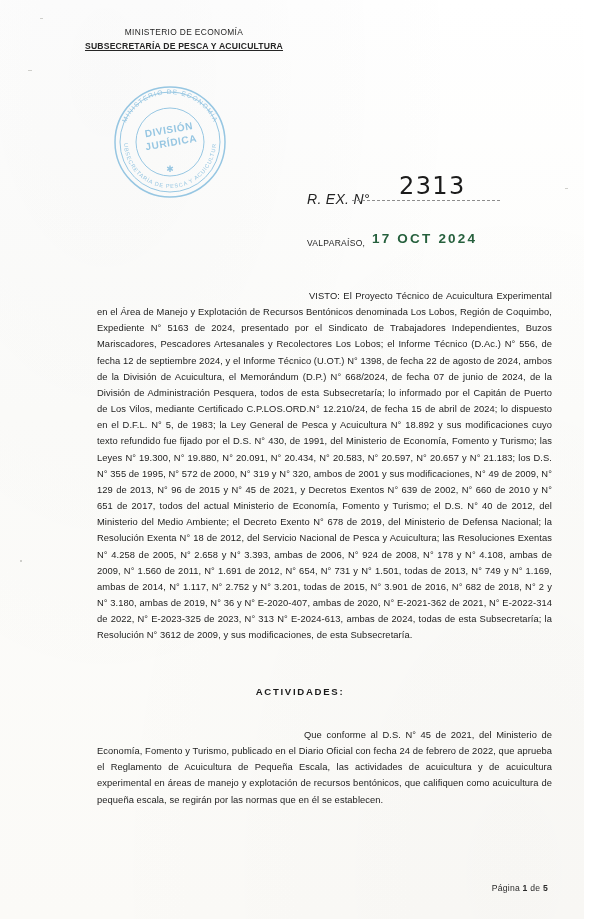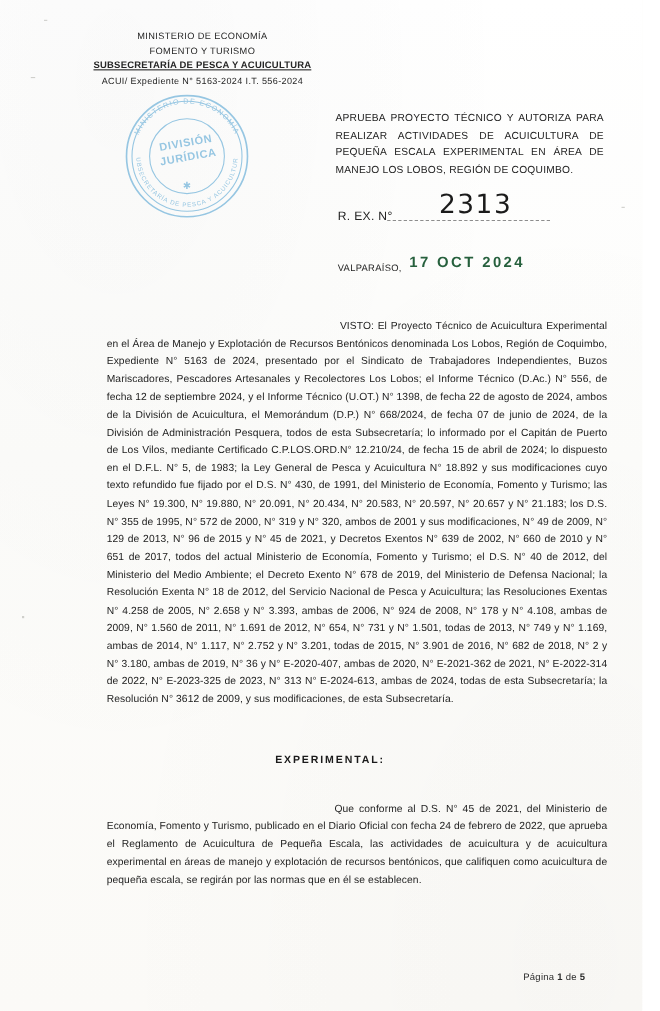--- a/index.html
+++ b/index.html
@@ -78,23 +78,24 @@
     text-align-last: left;
     letter-spacing: 0.2px;
     color: #1e1e1e;
   }
 
   
   .rex {
     position: absolute;
     left: 307px;
     top: 191px;
-    font-size: 11px;
+    font-size: 14px;
     letter-spacing: 0.3px;
     color: #242424;
+    font-style: italic;
   }
   .rex-rule {
     position: absolute;
     left: 352px;
     top: 200px;
     width: 148px;
     border-bottom: 1px dashed #8d8d8d;
   }
   .rex-value {
     position: absolute;
@@ -153,21 +154,21 @@
     font-weight: bold;
     letter-spacing: 1.7px;
     color: #1b1b1b;
   }
   .considerando { top: 727px; }
   .considerando .lead { display: inline-block; width: 207px; }
 
   
   .footer {
     position: absolute;
-    right: 52px;
+    right: 36px;
     bottom: 26px;
     font-size: 8.6px;
     color: #2a2a2a;
     letter-spacing: 0.25px;
     margin-top: 16px;
   }
   .footer b { font-weight: bold; }
 </style>
 </head>
 <body>
@@ -175,23 +176,21 @@
 <div class="page">
   <div class="paper-tint"></div>
 
   <div class="speck" style="left:40px;top:18px;width:3px;height:1px;"></div>
   <div class="speck" style="left:28px;top:70px;width:4px;height:1px;"></div>
   <div class="speck" style="left:565px;top:188px;width:3px;height:1px;"></div>
   <div class="speck" style="left:20px;top:560px;width:2px;height:2px;"></div>
 
   <div class="letterhead">
     <div class="lh-line">MINISTERIO DE ECONOMÍA</div>
-    <div class="lh-line">FOMENTO Y TURISMO</div>
     <div class="lh-line lh-bold">SUBSECRETARÍA DE PESCA Y ACUICULTURA</div>
-    <div class="lh-line lh-sub">ACUI/ Expediente N° 5163-2024 I.T. 556-2024</div>
   </div>
 
   <svg class="seal" viewBox="0 0 132 132">
     <defs>
       <path id="arcTop" d="M 18,66 A 48,48 0 0 1 114,66"></path>
       <path id="arcBottom" d="M 20,66 A 46,46 0 0 0 112,66"></path>
     </defs>
     <circle cx="66" cy="66" r="55" fill="none" stroke="#5aa7d4" stroke-width="1.5"></circle>
     <circle cx="66" cy="66" r="50" fill="none" stroke="#5aa7d4" stroke-width="1"></circle>
     <circle cx="66" cy="66" r="34" fill="none" stroke="#5aa7d4" stroke-width="1"></circle>
@@ -201,35 +200,34 @@
     <text font-family="'Liberation Sans', sans-serif" font-size="5.6" fill="#5aa7d4" letter-spacing="0.8">
       <textPath href="#arcBottom" startOffset="50%" text-anchor="middle">SUBSECRETARÍA DE PESCA Y ACUICULTURA</textPath>
     </text>
     <g transform="rotate(-10 66 60)">
       <text x="66" y="57" text-anchor="middle" font-family="'Liberation Sans', sans-serif" font-size="10" font-weight="bold" fill="#5aa7d4" letter-spacing="0.6">DIVISIÓN</text>
       <text x="66" y="70" text-anchor="middle" font-family="'Liberation Sans', sans-serif" font-size="10" font-weight="bold" fill="#5aa7d4" letter-spacing="0.6">JURÍDICA</text>
     </g>
     <text x="66" y="96" text-anchor="middle" font-size="9" fill="#5aa7d4">✱</text>
   </svg>
 
-  <div class="subject">APRUEBA PROYECTO TÉCNICO Y AUTORIZA PARA REALIZAR ACTIVIDADES DE ACUICULTURA DE PEQUEÑA ESCALA EXPERIMENTAL EN ÁREA DE MANEJO LOS LOBOS, REGIÓN DE COQUIMBO.</div>
 
   <div class="rex">R. EX. N°</div>
   <div class="rex-rule"></div>
   <div class="rex-value">2313</div>
 
   <div class="place">VALPARAÍSO,</div>
   <div class="datestamp">17 OCT 2024</div>
 
   <div class="body-block visto">
     <span class="lead"></span><b>VISTO:</b>
     <span>El Proyecto Técnico de Acuicultura Experimental en el Área de Manejo y Explotación de Recursos Bentónicos denominada Los Lobos, Región de Coquimbo, Expediente N° 5163 de 2024, presentado por el Sindicato de Trabajadores Independientes, Buzos Mariscadores, Pescadores Artesanales y Recolectores Los Lobos; el Informe Técnico (D.Ac.) N° 556, de fecha 12 de septiembre 2024, y el Informe Técnico (U.OT.) N° 1398, de fecha 22 de agosto de 2024, ambos de la División de Acuicultura, el Memorándum (D.P.) N° 668/2024, de fecha 07 de junio de 2024, de la División de Administración Pesquera, todos de esta Subsecretaría; lo informado por el Capitán de Puerto de Los Vilos, mediante Certificado C.P.LOS.ORD.N° 12.210/24, de fecha 15 de abril de 2024; lo dispuesto en el D.F.L. N° 5, de 1983; la Ley General de Pesca y Acuicultura N° 18.892 y sus modificaciones cuyo texto refundido fue fijado por el D.S. N° 430, de 1991, del Ministerio de Economía, Fomento y Turismo; las Leyes N° 19.300, N° 19.880, N° 20.091, N° 20.434, N° 20.583, N° 20.597, N° 20.657 y N° 21.183; los D.S. N° 355 de 1995, N° 572 de 2000, N° 319 y N° 320, ambos de 2001 y sus modificaciones, N° 49 de 2009, N° 129 de 2013, N° 96 de 2015 y N° 45 de 2021, y Decretos Exentos N° 639 de 2002, N° 660 de 2010 y N° 651 de 2017, todos del actual Ministerio de Economía, Fomento y Turismo; el D.S. N° 40 de 2012, del Ministerio del Medio Ambiente; el Decreto Exento N° 678 de 2019, del Ministerio de Defensa Nacional; la Resolución Exenta N° 18 de 2012, del Servicio Nacional de Pesca y Acuicultura; las Resoluciones Exentas N° 4.258 de 2005, N° 2.658 y N° 3.393, ambas de 2006, N° 924 de 2008, N° 178 y N° 4.108, ambas de 2009, N° 1.560 de 2011, N° 1.691 de 2012, N° 654, N° 731 y N° 1.501, todas de 2013, N° 749 y N° 1.169, ambas de 2014, N° 1.117, N° 2.752 y N° 3.201, todas de 2015, N° 3.901 de 2016, N° 682 de 2018, N° 2 y N° 3.180, ambas de 2019, N° 36 y N° E-2020-407, ambas de 2020, N° E-2021-362 de 2021, N° E-2022-314 de 2022, N° E-2023-325 de 2023, N° 313 N° E-2024-613, ambas de 2024, todas de esta Subsecretaría; la Resolución N° 3612 de 2009, y sus modificaciones, de esta Subsecretaría.</span>
   </div>
 
-  <div class="considerando-title">EXPERIMENTAL:</div>
+  <div class="considerando-title">ACTIVIDADES:</div>
   <div class="body-block considerando">
     <span class="lead"></span><span>Que conforme al D.S. N° 45 de 2021, del Ministerio de Economía, Fomento y Turismo, publicado en el Diario Oficial con fecha 24 de febrero de 2022, que aprueba el Reglamento de Acuicultura de Pequeña Escala, las actividades de acuicultura y de acuicultura experimental en áreas de manejo y explotación de recursos bentónicos, que califiquen como acuicultura de pequeña escala, se regirán por las normas que en él se establecen.</span>
   </div>
 
   <div class="footer">
     <span>Página</span>
     <b>1</b>
     <span>de</span>
     <b>5</b>
   </div>

